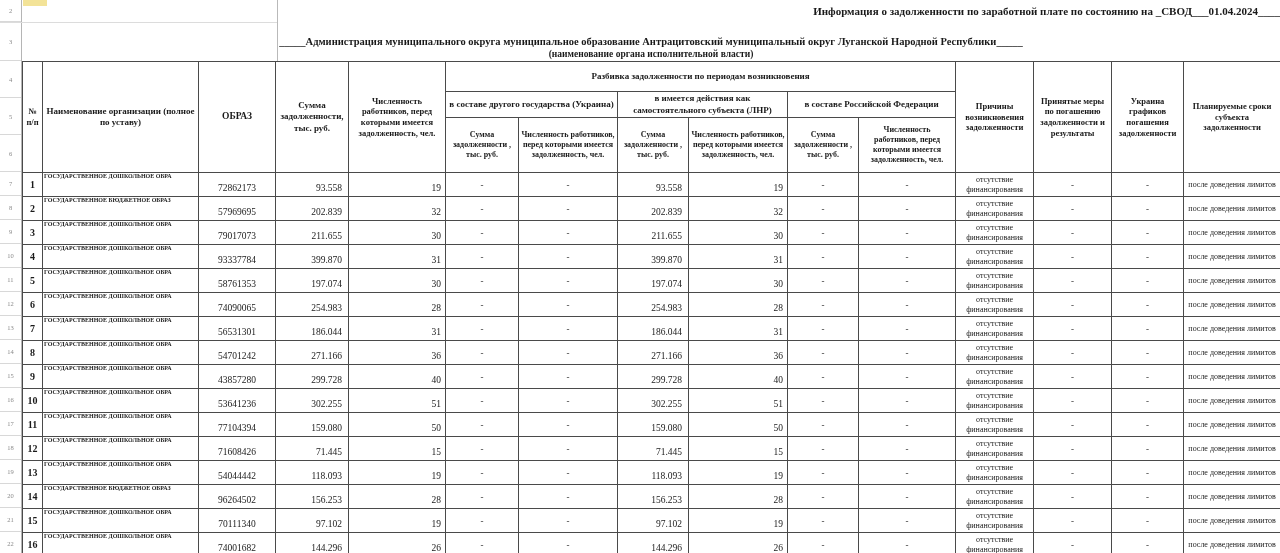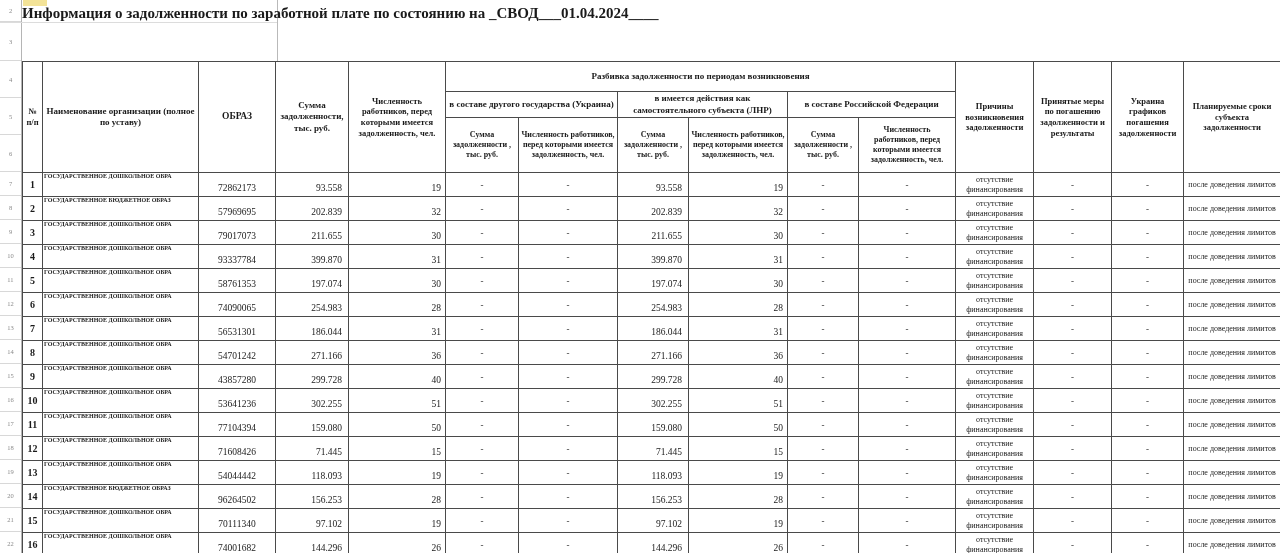--- a/index.html
+++ b/index.html
@@ -12,21 +12,21 @@
                font-size:6.5px;color:#8a8a8a;}
 
   
   .yellow-patch{position:absolute;left:23px;top:0;width:24px;height:6px;background:#f3e398;}
 
   
   .vline-title{position:absolute;left:277px;top:0;width:1px;height:61px;background:#b9b9b9;}
   .hline-title{position:absolute;left:0;top:22px;width:277px;height:1px;background:#dcdcdc;}
 
   
-  .title1{position:absolute;left:22px;right:0;top:5px;text-align:left;font-weight:bold;font-size:15px;}
+  .title1{position:absolute;left:22px;right:0;top:5px;text-align:right;font-weight:bold;font-size:11px;}
   .title2{position:absolute;left:22px;right:0;top:36px;text-align:center;font-weight:bold;font-size:10.5px;}
   .title3{position:absolute;left:22px;right:0;top:49px;text-align:center;font-weight:bold;font-size:9.5px;}
 
   
   table.report{position:absolute;left:22px;top:61px;width:1258px;border-collapse:collapse;table-layout:fixed;}
   .report th,.report td{border:1px solid #4a4a4a;box-sizing:border-box;overflow:hidden;}
   .report th{font-weight:bold;text-align:center;vertical-align:middle;padding:1px 2px;font-size:8.5px;line-height:1.25;}
   th.breakdown{font-size:9px;}
   th.group{font-size:9px;}
   th.sub{font-size:8px;}
@@ -131,20 +131,22 @@
       <div class="gutter-cell" style="height: 24px;">
         <span>22</span>
       </div>
     </div>
 
   <div class="yellow-patch"></div>
   <div class="vline-title"></div>
   <div class="hline-title"></div>
 
   <div class="title1">Информация о задолженности по заработной плате по состоянию на _СВОД___01.04.2024____</div>
+  <div class="title2">_____Администрация муниципального округа муниципальное образование Антрацитовский муниципальный округ Луганской Народной Республики_____</div>
+  <div class="title3">(наименование органа исполнительной власти)</div>
 
   <table class="report">
     <colgroup>
       <col style="width:20px">
         <col style="width:156px">
         <col style="width:77px">
         <col style="width:73px">
         <col style="width:97px">
       <col style="width:73px">
         <col style="width:99px">

